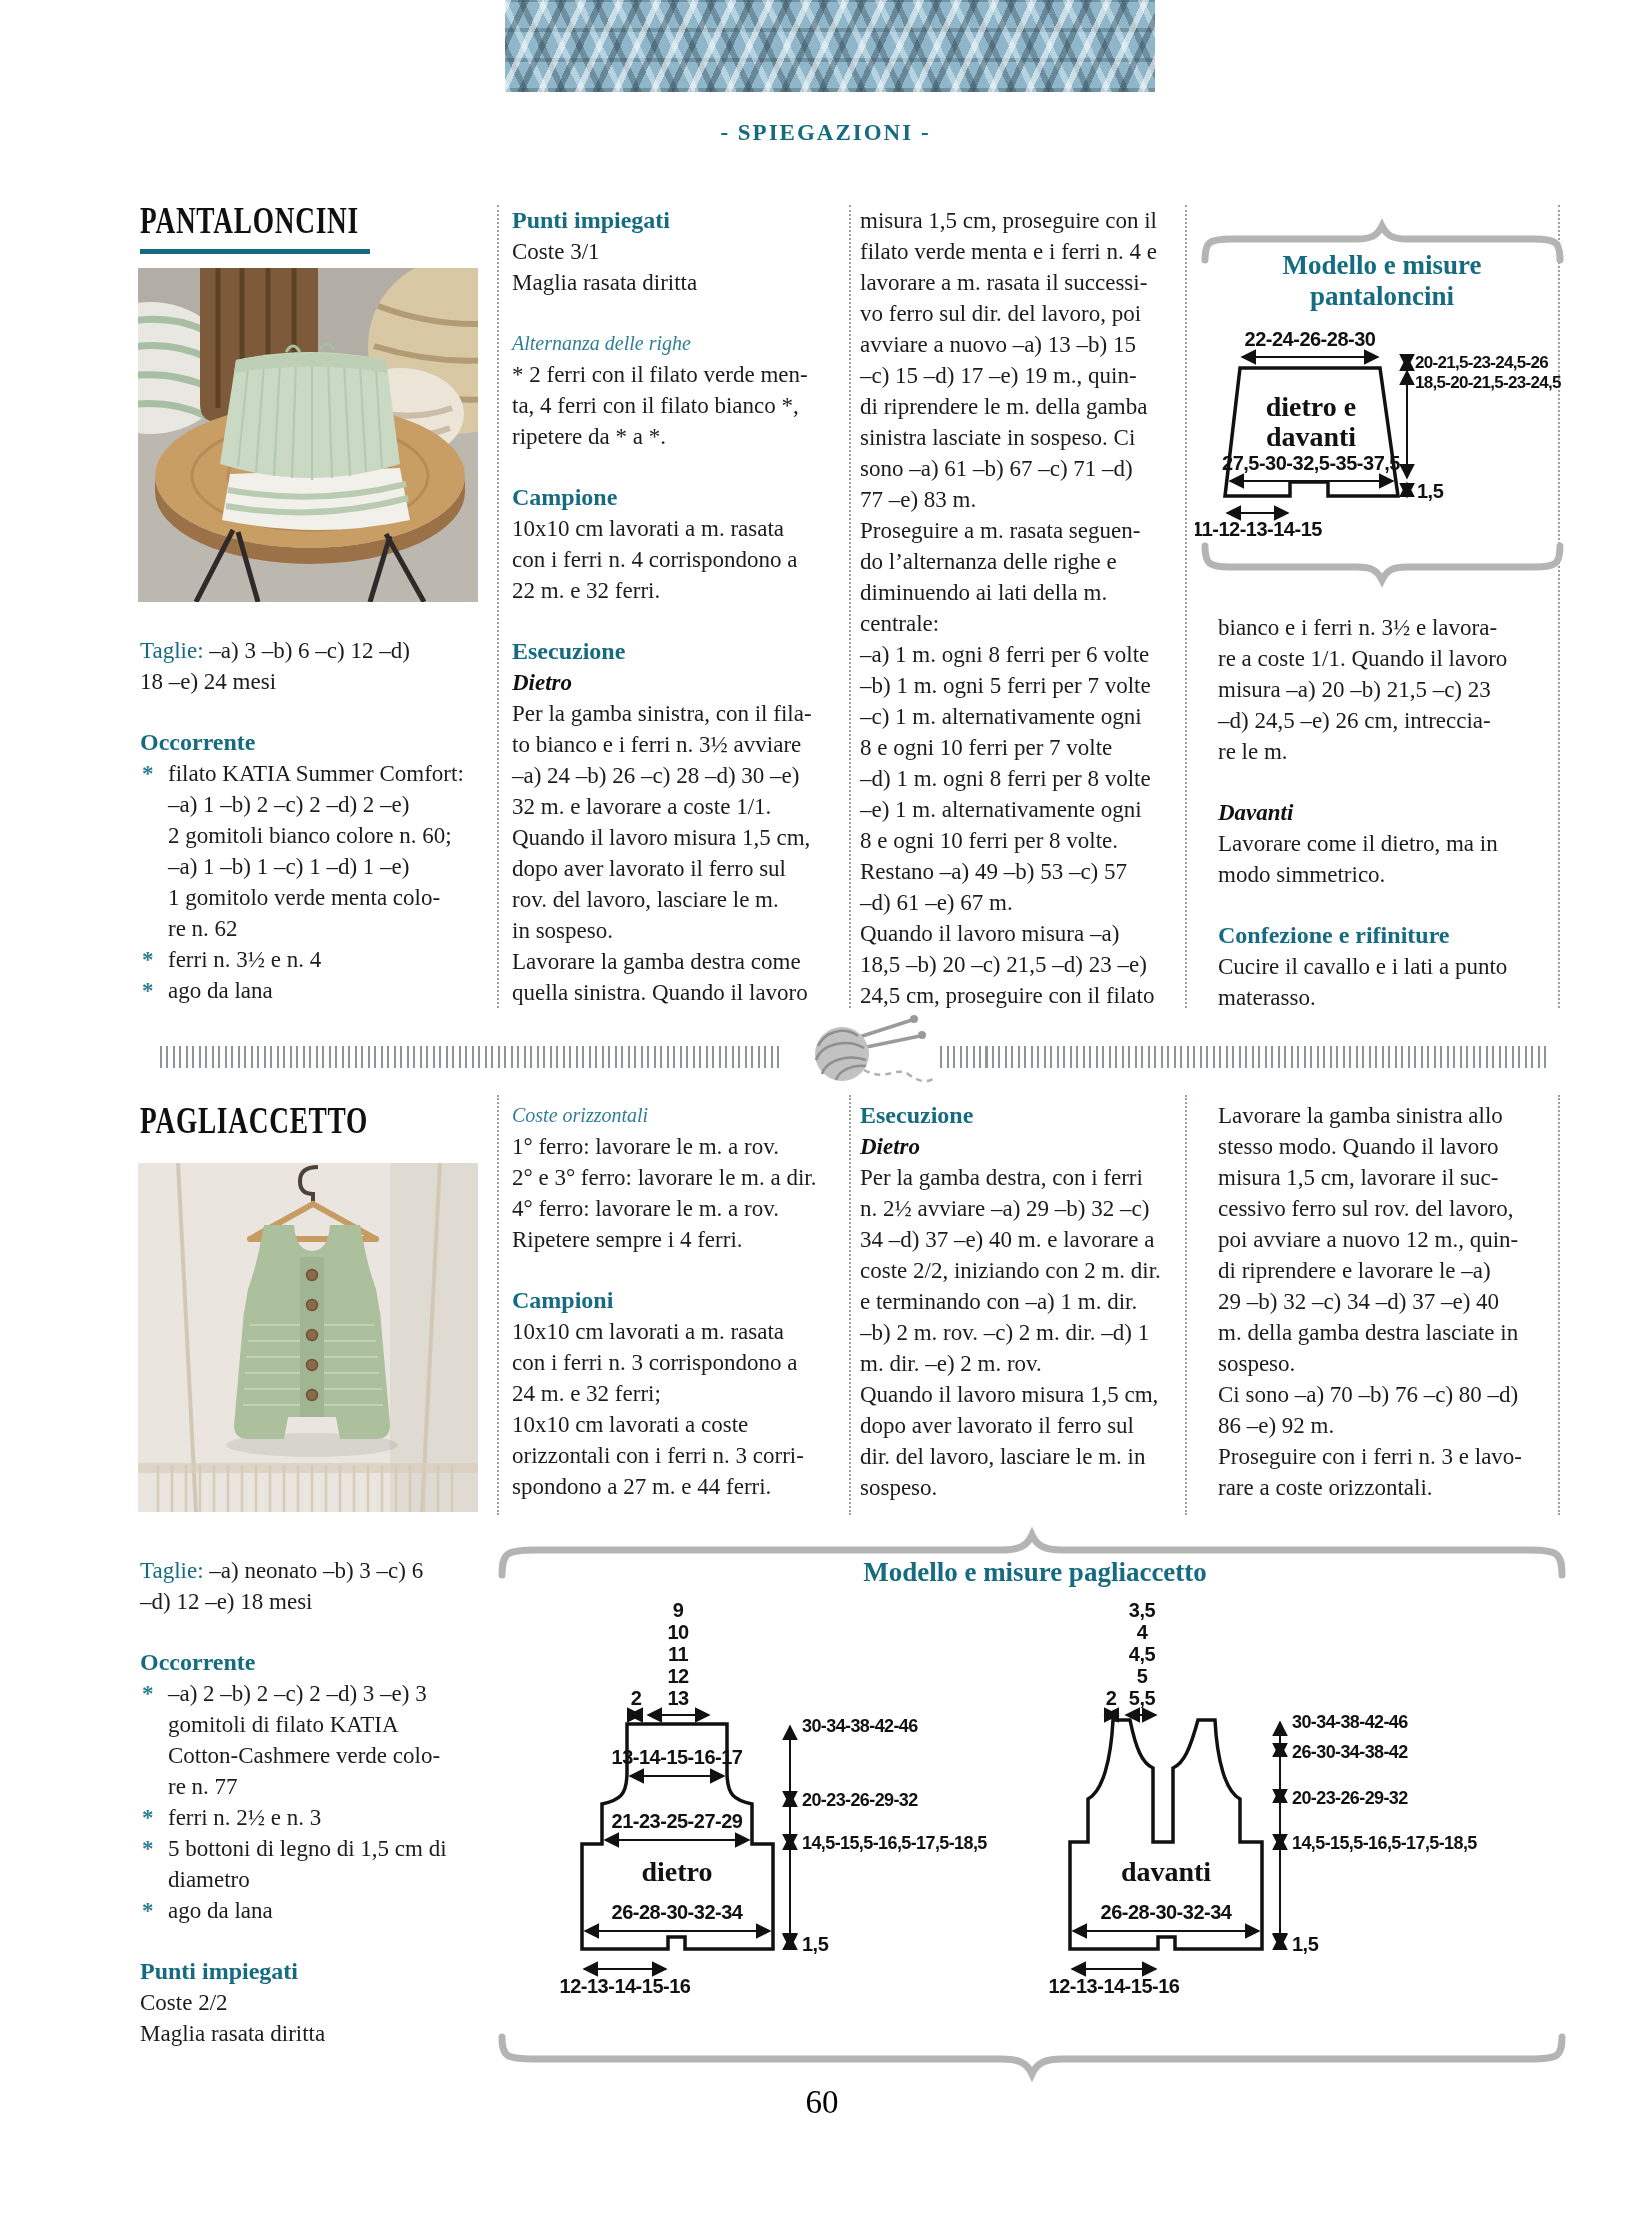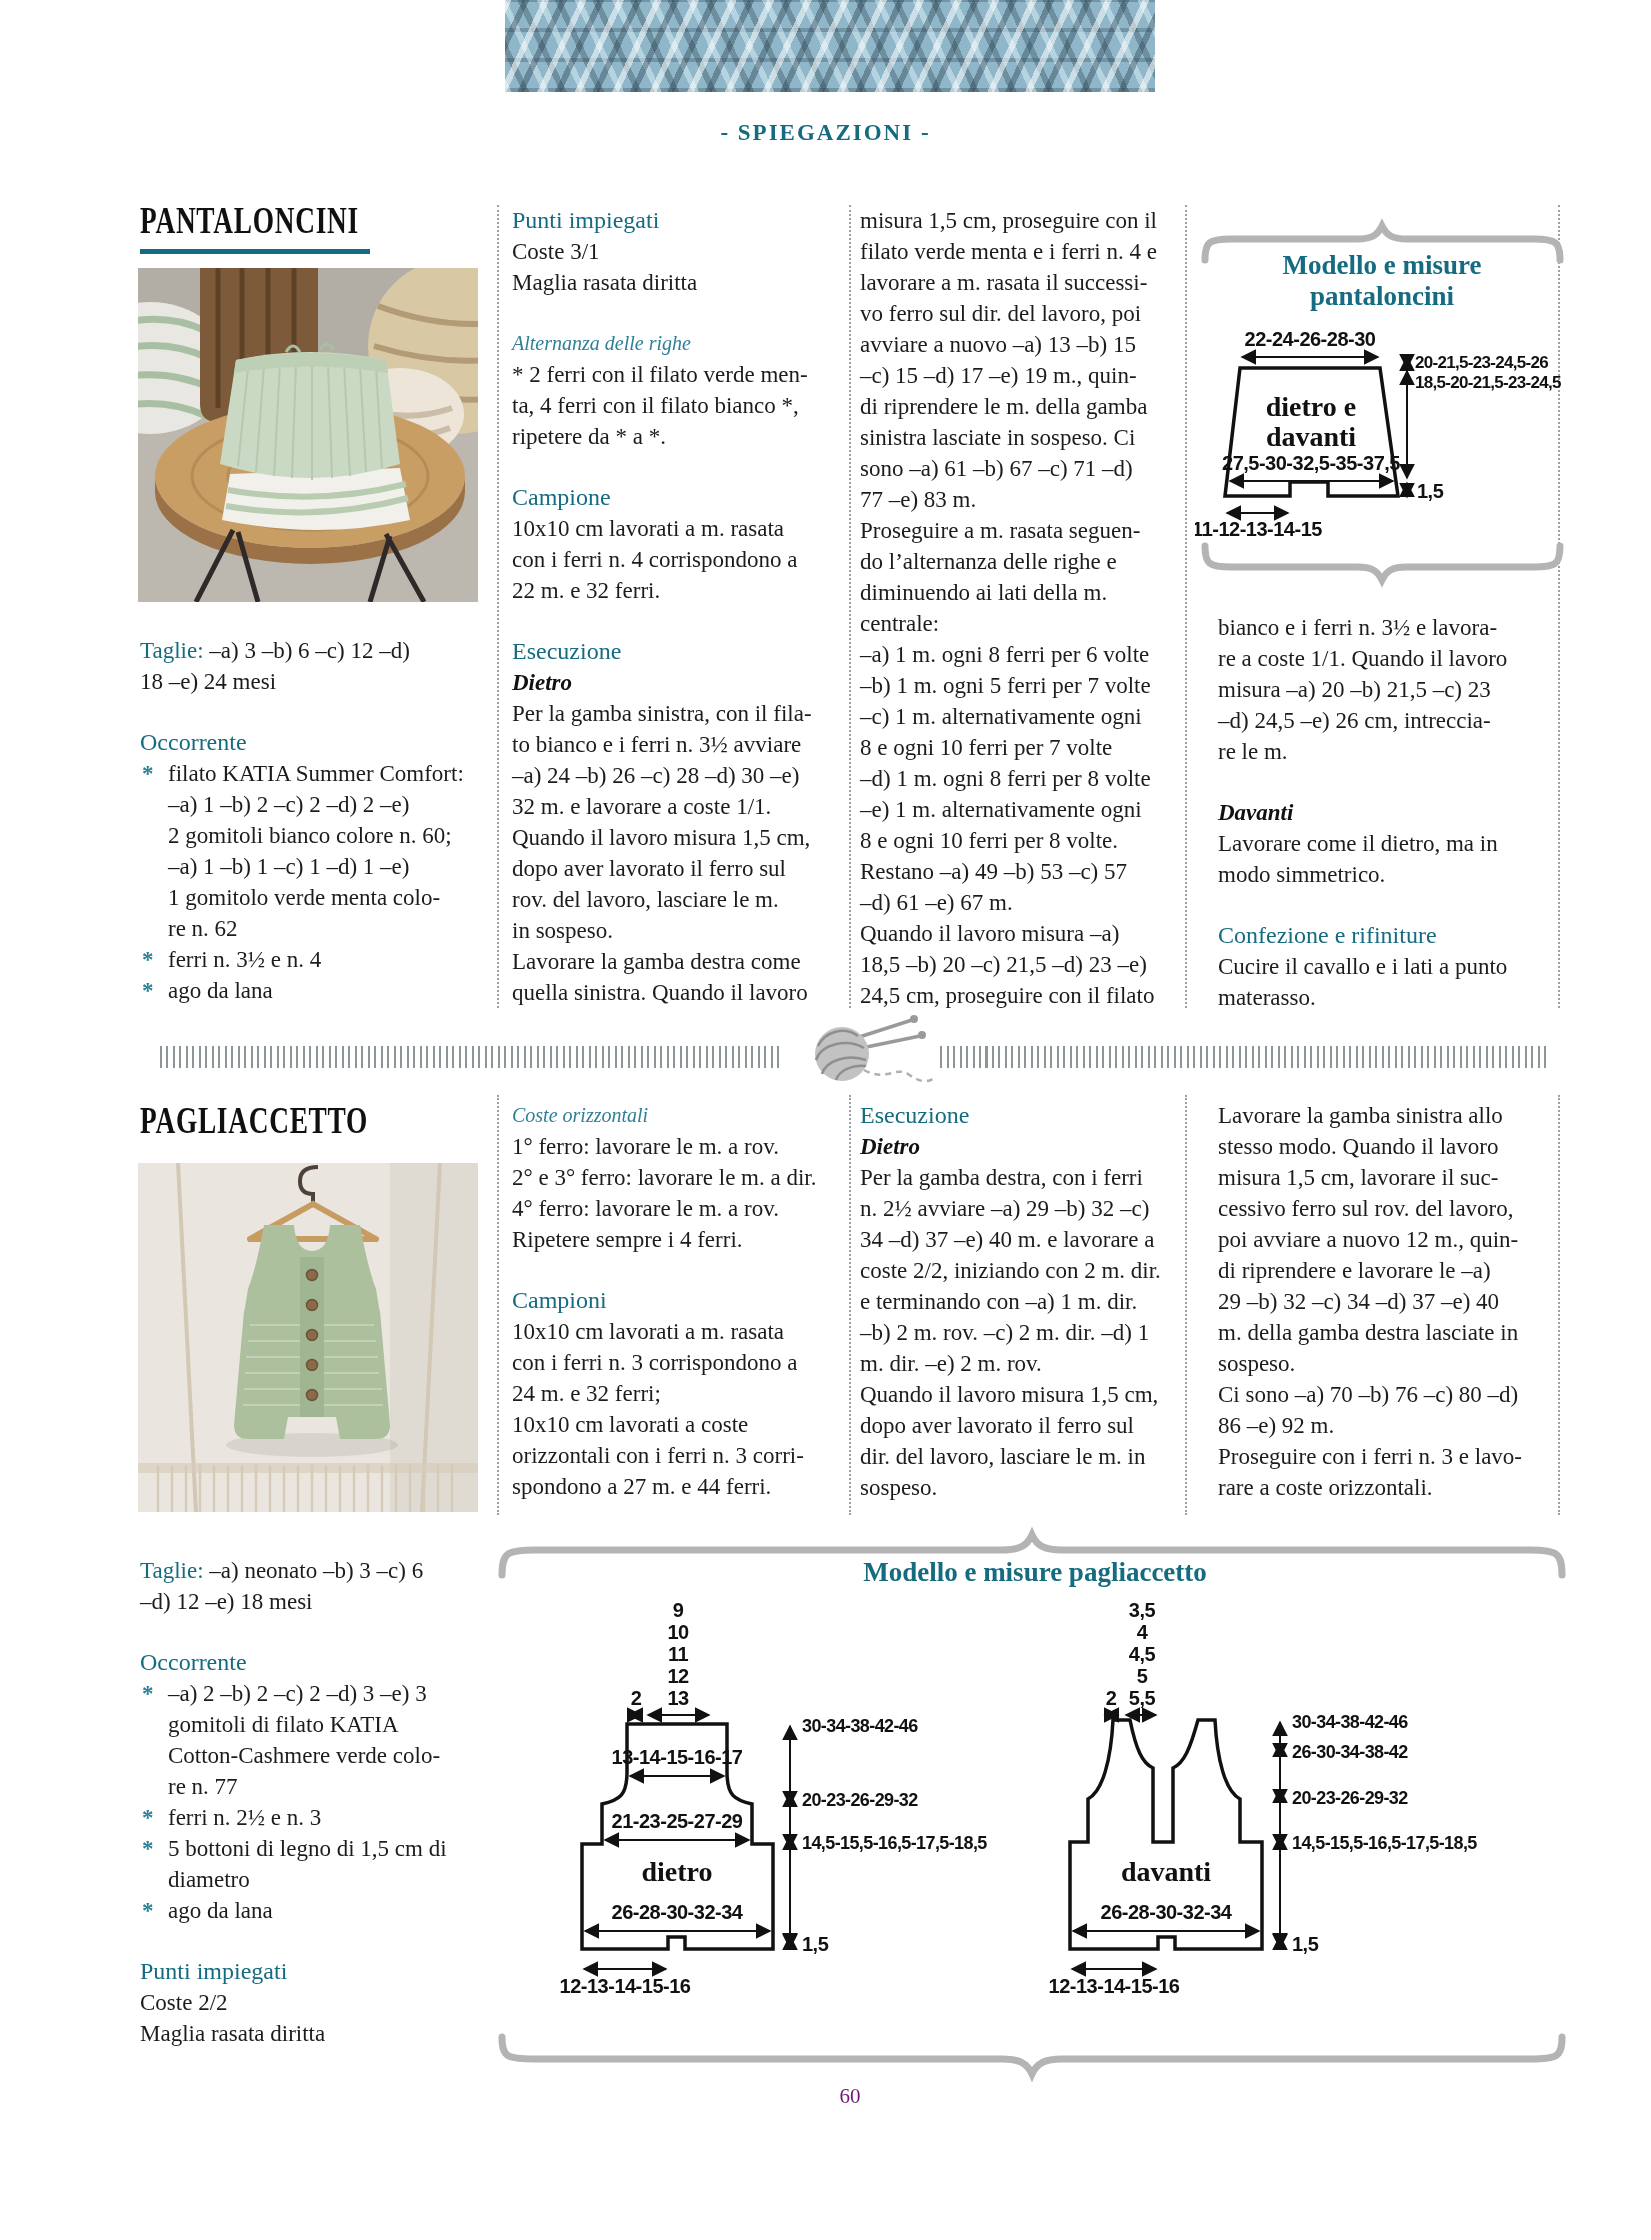--- a/index.html
+++ b/index.html
@@ -16,33 +16,33 @@
       repeating-linear-gradient(0deg, rgba(25,45,55,.25) 0 4px, rgba(0,0,0,0) 4px 30px);}
   .hdr{position:absolute;top:120px;left:0;width:1651px;text-align:center;
        color:#156b80;font-size:23px;font-weight:bold;letter-spacing:2px}
   .art-title{position:absolute;font-size:38px;font-weight:bold;white-space:nowrap;
        letter-spacing:1px;transform:scaleX(.72);transform-origin:0 60%;color:#101010}
   .rule{position:absolute;background:#156b80}
   
   .col{position:absolute;font-size:23px;line-height:31px}
   .ln{white-space:nowrap}
   .ln.gap{height:30px}
-  .ln.h{color:#156b80;font-weight:normal;font-size:24px}
+  .ln.h{color:#156b80;font-weight:bold;font-size:24px}
   .ln.hi{color:#2e7f95;font-style:italic;font-size:20px}
   .ln.bi{font-weight:bold;font-style:italic;color:#111}
   .ln.li{position:relative;padding-left:28px}
   .ln.lc{padding-left:28px}
   .ln .ast{position:absolute;left:2px;top:0;color:#2e7f95;font-weight:bold}
   .ln b{font-weight:normal}
   .ln b.teal{color:#156b80}
   .sep{position:absolute;width:0;border-left:2px dotted #99a1a5}
   
   .bars{position:absolute;height:22px;
     background:repeating-linear-gradient(90deg,#8e9598 0 2px,rgba(0,0,0,0) 2px 6.5px)}
-  .pagenum{position:absolute;left:780px;top:2084px;width:140px;text-align:center;font-size:21px;color:#701a75}
+  .pagenum{position:absolute;left:752px;top:2084px;width:140px;text-align:center;font-size:33px;color:#000000}
   
   svg text{font-family:"Liberation Sans",sans-serif;font-weight:bold;fill:#111}
   svg text.m20{font-size:20px;letter-spacing:-.5px}
   svg text.m18{font-size:18px;letter-spacing:-.6px}
   svg text.m17{font-size:17px;letter-spacing:-.7px}
   svg text.dlabel{font-family:"Liberation Serif",serif;font-size:28px;font-weight:bold;letter-spacing:0}
   svg text.dtitle{font-family:"Liberation Serif",serif;font-size:27px;font-weight:bold;fill:#156b80;letter-spacing:0}
   .shape{fill:none;stroke:#111;stroke-width:3.5}
   .meas{stroke:#111;stroke-width:2}
   .brace{fill:none;stroke:#b4b4b4;stroke-width:7;stroke-linecap:round}

